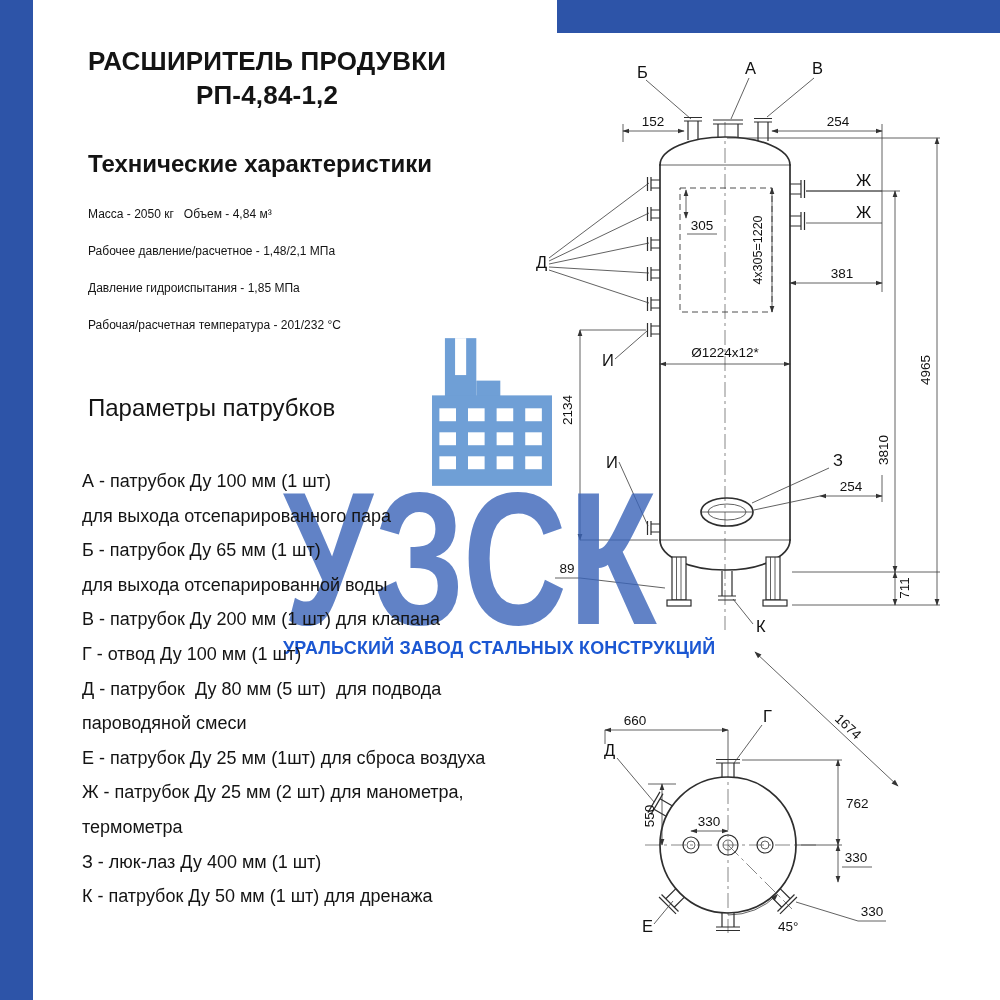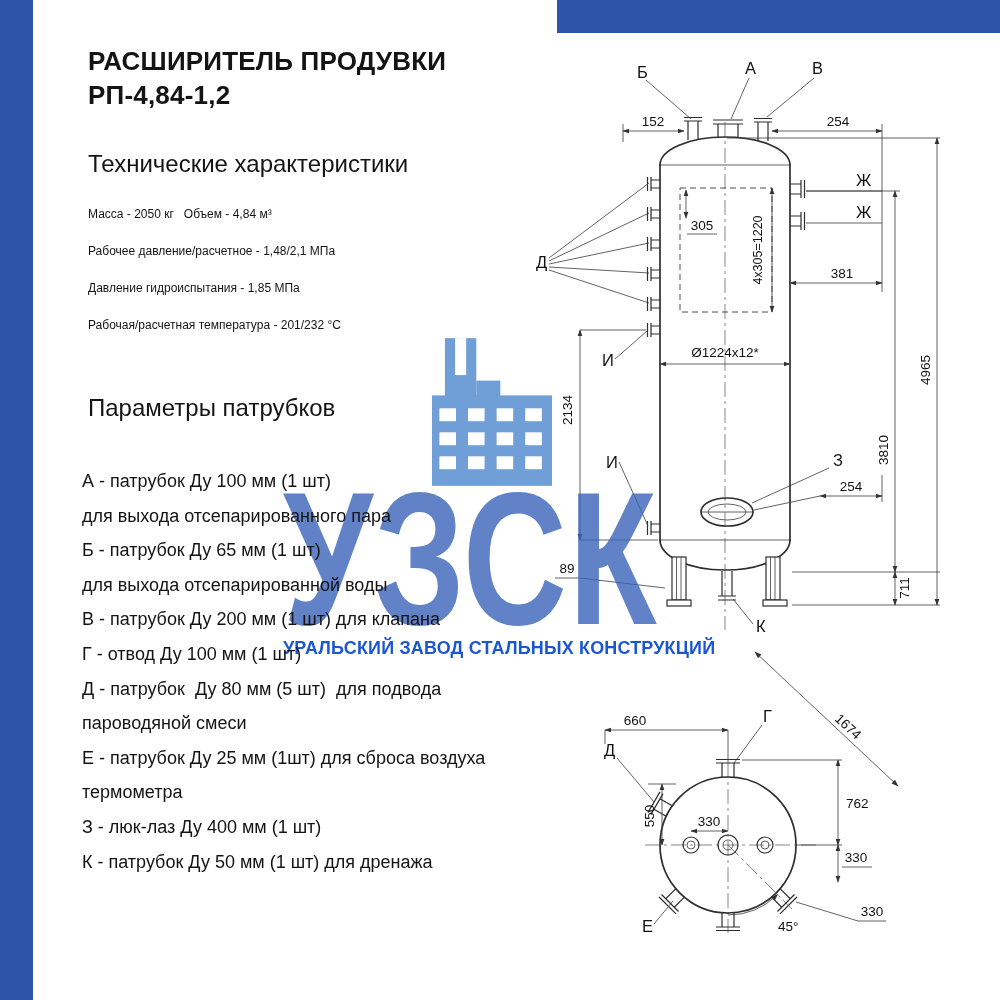--- a/index.html
+++ b/index.html
@@ -2,22 +2,22 @@
 <html style="--accent: #2d54a8; --watermark: #3a64b9; --subtitle: #1b57d2; --icon: #6f9fd6; --line: #2e2e2e;"><head>
 <meta charset="utf-8">
 <style>
   html,body{margin:0;padding:0;background:#fff;}
   .page{position:relative;width:1000px;height:1000px;background:#fff;overflow:hidden;
         font-family:"Liberation Sans",sans-serif;color:#141414;}
   .bar-left{position:absolute;left:0;top:0;width:33px;height:1000px;background:var(--accent,#2d54a8);z-index:4;}
   .bar-top{position:absolute;left:557px;top:0;width:443px;height:33px;background:var(--accent,#2d54a8);z-index:4;}
 
   .txt{position:absolute;z-index:3;}
-  .title{left:88px;top:44px;font-size:26px;font-weight:700;line-height:1.32;letter-spacing:.2px;}
-  .h-tech{left:88px;top:150px;font-size:24px;font-weight:400;}
+  .title{left:88px;top:44px;font-size:26px;font-weight:700;line-height:1.32;letter-spacing:.2px;text-align:center;}
+  .h-tech{left:88px;top:150px;font-size:24px;font-weight:700;}
   .specs{left:88px;top:196px;font-size:12px;line-height:37px;}
   .h-noz{left:88px;top:394px;font-size:24px;font-weight:400;}
   .list{left:82px;top:464px;font-size:18px;line-height:34.6px;}
 
   .drawing{position:absolute;left:520px;top:30px;z-index:1;}
   .ol{stroke:#2e2e2e;stroke-width:1.7;fill:none;stroke-linecap:square;}
   .ol2{stroke:#2e2e2e;stroke-width:1.2;fill:none;}
   .ol2f{stroke:#2e2e2e;stroke-width:1.2;fill:#fff;}
   .thin{stroke:#3a3a3a;stroke-width:.8;fill:none;}
   .dim{stroke:#3a3a3a;stroke-width:.8;fill:none;}
@@ -63,20 +63,21 @@
   <div class="txt list">
     <div>А - патрубок Ду 100 мм (1 шт)</div>
     <div>для выхода отсепарированного пара</div>
     <div>Б - патрубок Ду 65 мм (1 шт)</div>
     <div>для выхода отсепарированной воды</div>
     <div>В - патрубок Ду 200 мм (1 шт) для клапана</div>
     <div>Г - отвод Ду 100 мм (1 шт)</div>
     <div>Д - патрубок&nbsp; Ду 80 мм (5 шт)&nbsp; для подвода</div>
     <div>пароводяной смеси</div>
     <div>Е - патрубок Ду 25 мм (1шт) для сброса воздуха</div>
+    <div>Ж - патрубок Ду 25 мм (2 шт) для манометра,</div>
     <div>термометра</div>
     <div>З - люк-лаз Ду 400 мм (1 шт)</div>
     <div>К - патрубок Ду 50 мм (1 шт) для дренажа</div>
   </div>
 
   <svg class="wm wm-icon" width="120" height="156" viewBox="0 0 130 160" style="left:432px;top:334px;">
     <rect x="14" y="0" width="34" height="68" fill="var(--icon,#6f9fd6)"></rect>
     <rect x="25" y="0" width="12" height="40" fill="#ffffff"></rect>
     <rect x="48" y="46" width="26" height="22" fill="var(--icon,#6f9fd6)"></rect>
     <rect x="0" y="62" width="130" height="98" fill="var(--icon,#6f9fd6)"></rect>

